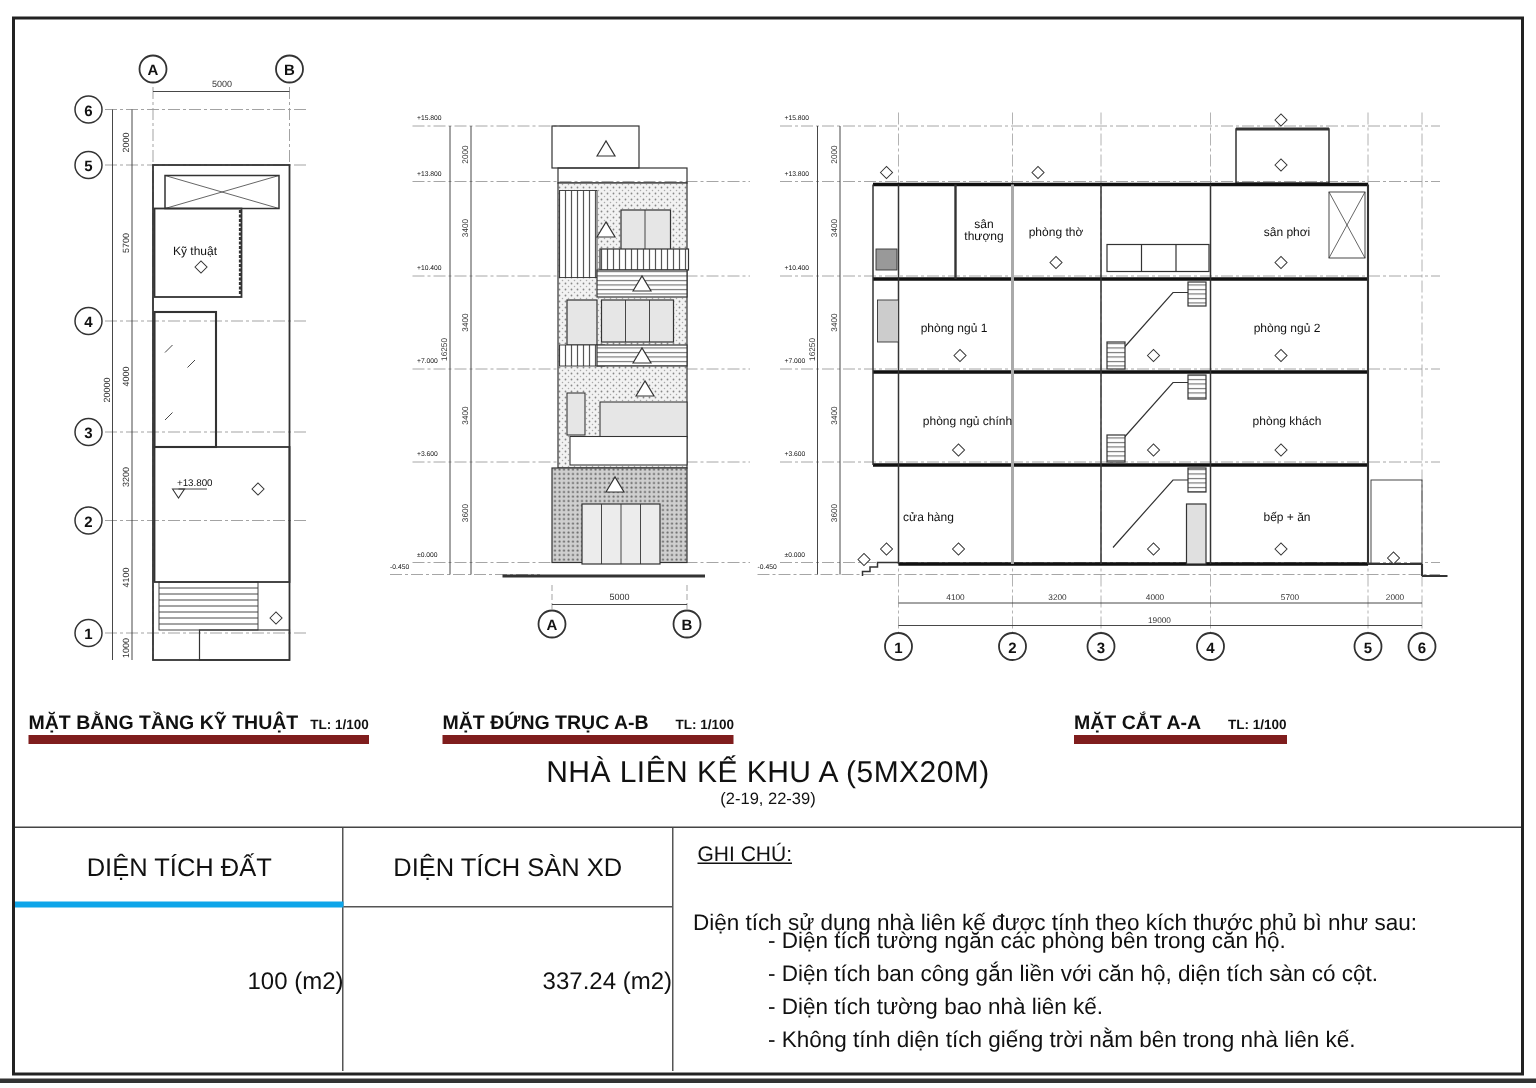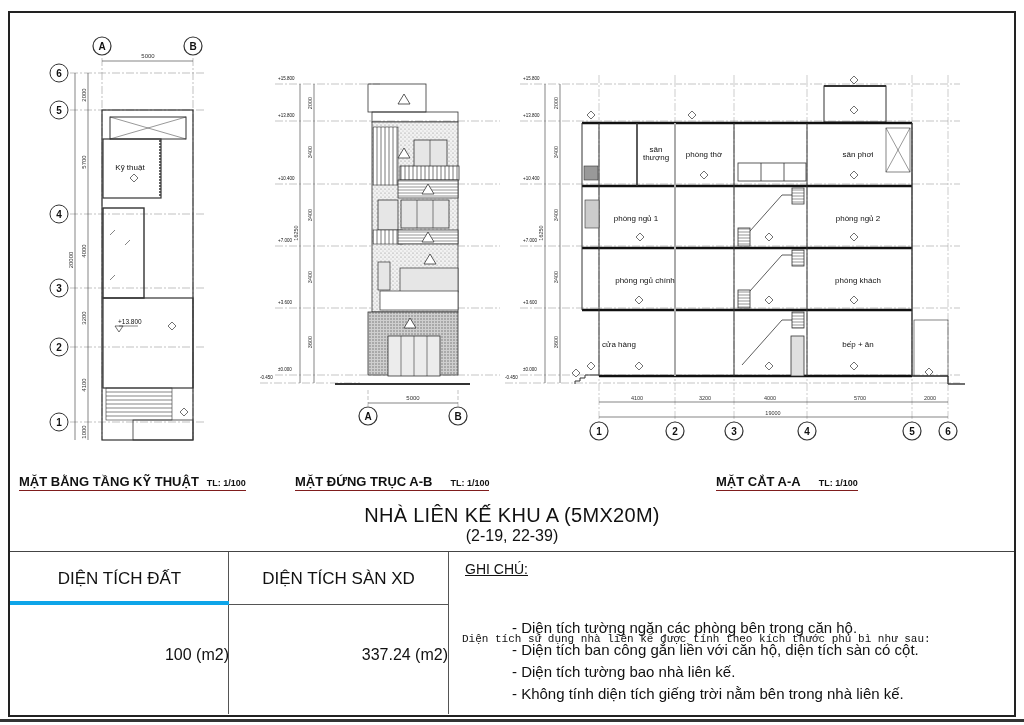--- a/index.html
+++ b/index.html
@@ -1,29 +1,29 @@
 <!DOCTYPE html>
 <html><head>
 <meta charset="utf-8">
 <style>
   * { box-sizing: border-box; margin: 0; padding: 0; }
   html, body { width: 1024px; height: 725px; background: #ffffff; overflow: hidden; }
   body { font-family: "Liberation Sans", "DejaVu Sans", sans-serif; color: #111; position: relative; }
   .sheet { position: absolute; left: 8px; top: 11px; width: 1008px; height: 706px; border: 2px solid #222; background: #fff; }
   .drawing-svg { position: absolute; left: 0; top: 0; width: 1024px; height: 465px; }
-  .view-title { position: absolute; font-weight: bold; font-size: 13px; border-bottom: 1px solid #7f1d1d; padding-bottom: 1px; white-space: nowrap; }
+  .view-title { position: absolute; font-weight: bold; font-size: 13px; border-bottom: 6px solid #7f1d1d; padding-bottom: 1px; white-space: nowrap; }
   .view-title .scale { font-size: 9px; margin-left: 8px; }
   .main-title { position: absolute; left: 0; width: 1024px; text-align: center; top: 504px; font-size: 20px; letter-spacing: 0.3px; }
-  .sub-title { position: absolute; left: 0; width: 1024px; text-align: center; top: 527px; font-size: 16px; }
+  .sub-title { position: absolute; left: 0; width: 1024px; text-align: center; top: 527px; font-size: 11px; }
   .info-table { position: absolute; left: 10px; top: 551px; width: 1004px; height: 163px; border-top: 1px solid #444; }
   .cell { position: absolute; border-right: 1px solid #555; }
   .hdr { font-size: 17px; text-align: center; }
   .val { font-size: 16px; text-align: right; }
   .notes-title { position: absolute; left: 465px; top: 561px; font-size: 14px; text-decoration: underline; }
-  .notes-intro { position: absolute; left: 462px; top: 633px; font-size: 11px; white-space: nowrap; font-family: Liberation Mono, monospace; }
+  .notes-intro { position: absolute; left: 462px; top: 607px; font-size: 15px; white-space: nowrap; }
   .notes-item { position: absolute; left: 480px; font-size: 15px; white-space: nowrap; margin-left: 32px; }
   .outer-line { position: absolute; left: 0; top: 719px; width: 1024px; height: 3px; background: #333; }
 </style>
 </head>
 <body>
 
 <div class="sheet"></div>
 
 <svg class="drawing-svg" viewBox="0 0 1024 465" xmlns="http://www.w3.org/2000/svg" font-family="Liberation Sans, sans-serif">
   <defs>

